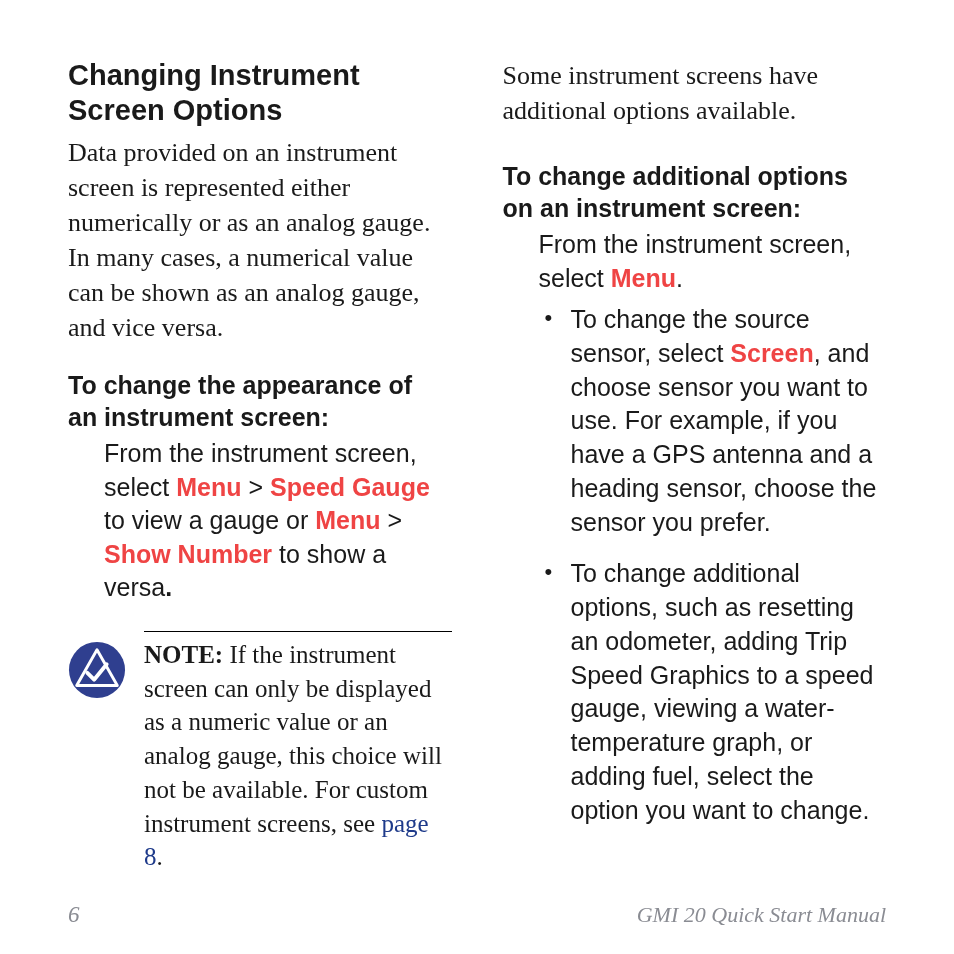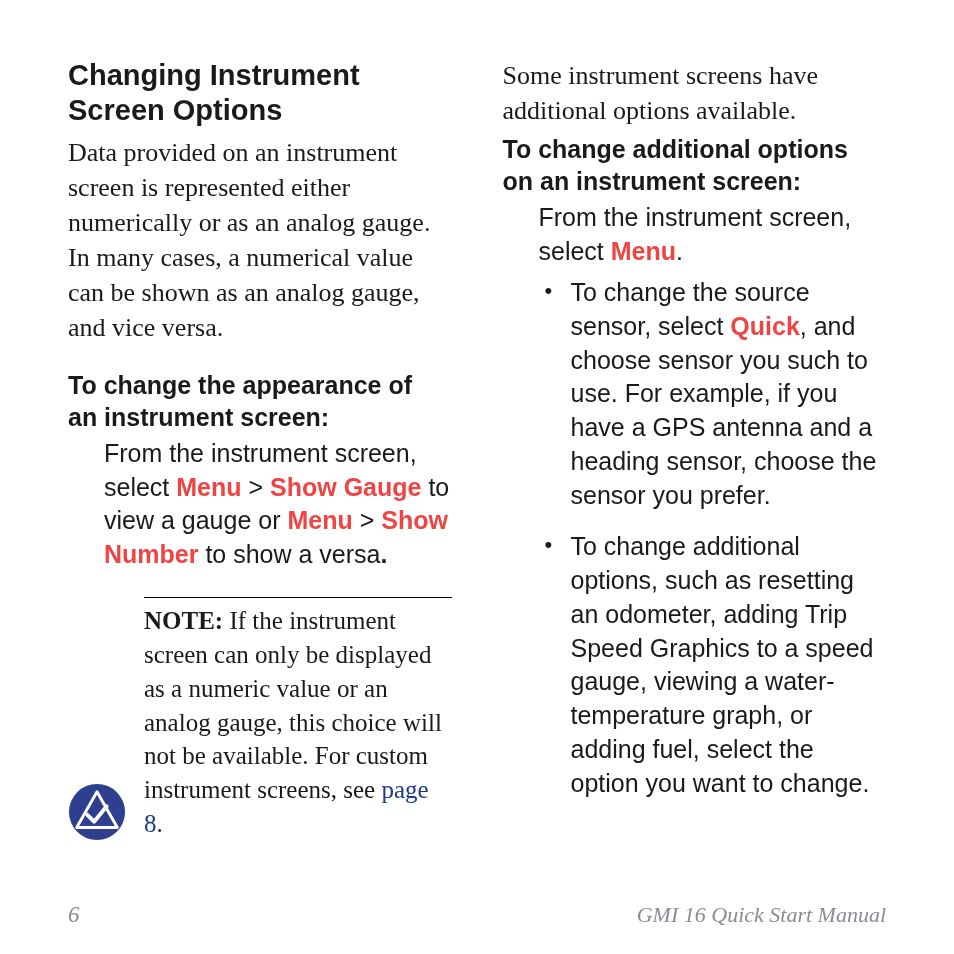--- a/index.html
+++ b/index.html
@@ -73,21 +73,21 @@
   ul.bullets > li::before {
     content: "•";
     position: absolute;
     left: 6px;
     top: 0;
     font-size: 22px;
     color: #1a1a1a;
   }
   .note-row {
     display: flex;
-    align-items: flex-end;
+    align-items: flex-start;
     gap: 18px;
     margin-top: 26px;
   }
   .note-icon {
     flex: 0 0 auto;
     width: 58px;
     height: 58px;
     margin-top: 10px;
   }
   .note-text {
@@ -128,55 +128,55 @@
 <div class="page">
 
   <div class="col">
     <h2>Changing Instrument Screen Options</h2>
     <p class="body-text">Data provided on an instrument screen is represented either numerically or as an analog gauge. In many cases, a numerical value can be shown as an analog gauge, and vice versa.</p>
 
     <p class="subheading">To change the appearance of an instrument screen:</p>
 
     <div class="instr-block">
       <span class="instr">
-        <span>From the instrument screen, select </span><span class="kw">Menu</span><span class="gt"> &gt; </span><span class="kw">Show Gauge</span><span> to view a gauge or </span><span class="kw">Menu</span><span class="gt"> &gt; </span><span class="kw">Show Number</span><span> to show a versa</span><b>.</b>
+        <span>From the instrument screen, select </span><span class="kw">Menu</span><span class="gt"> &gt; </span><span class="kw">Speed Gauge</span><span> to view a gauge or </span><span class="kw">Menu</span><span class="gt"> &gt; </span><span class="kw">Show Number</span><span> to show a versa</span><b>.</b>
       </span>
     </div>
 
     <div class="note-row">
       <div class="note-icon">
         <svg viewBox="0 0 60 60" width="58" height="58">
           <circle cx="30" cy="30" r="29" fill="#2f3f8f"></circle>
           <path d="M30 9 L51 46 L9 46 Z" fill="none" stroke="#ffffff" stroke-width="3" stroke-linejoin="round"></path>
           <path d="M20 33 L27 40 L40 24" fill="none" stroke="#ffffff" stroke-width="4" stroke-linecap="round" stroke-linejoin="round"></path>
         </svg>
       </div>
       <div class="note-text">
         <span class="note-label">NOTE:</span><span> If the instrument screen can only be displayed as a numeric value or an analog gauge, this choice will not be available. For custom instrument screens, see </span><span class="pglink">page 8</span><span>.</span>
       </div>
     </div>
   </div>
 
   <div class="col">
-    <p class="body-text" style="margin-bottom:5px;">Some instrument screens have additional options available.</p>
+    <p class="body-text" style="margin-bottom:32px;">Some instrument screens have additional options available.</p>
 
     <p class="subheading">To change additional options on an instrument screen:</p>
 
     <div class="instr-block">
       <div class="instr">
         <span>From the instrument screen, select </span><span class="kw">Menu</span><span>.</span>
       </div>
 
       <ul class="bullets">
         <li>
-          <span>To change the source sensor, select </span><span class="kw">Quick</span><span>, and choose sensor you such to use. For example, if you have a GPS antenna and a heading sensor, choose the sensor you prefer.</span>
+          <span>To change the source sensor, select </span><span class="kw">Screen</span><span>, and choose sensor you want to use. For example, if you have a GPS antenna and a heading sensor, choose the sensor you prefer.</span>
         </li>
         <li>To change additional options, such as resetting an odometer, adding Trip Speed Graphics to a speed gauge, viewing a water-temperature graph, or adding fuel, select the option you want to change.</li>
       </ul>
     </div>
   </div>
 
 </div>
 
 <div class="footer">
   <span class="page-num">6</span>
-  <span class="doc-title">GMI 16 Quick Start Manual</span>
+  <span class="doc-title">GMI 20 Quick Start Manual</span>
 </div>
 
 </body></html>

